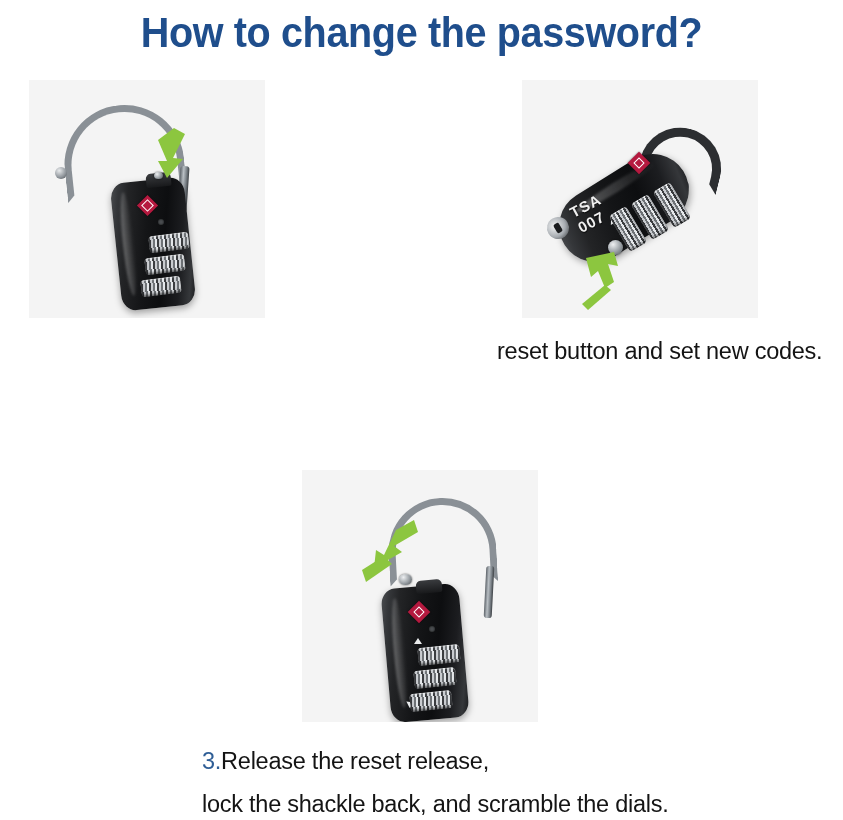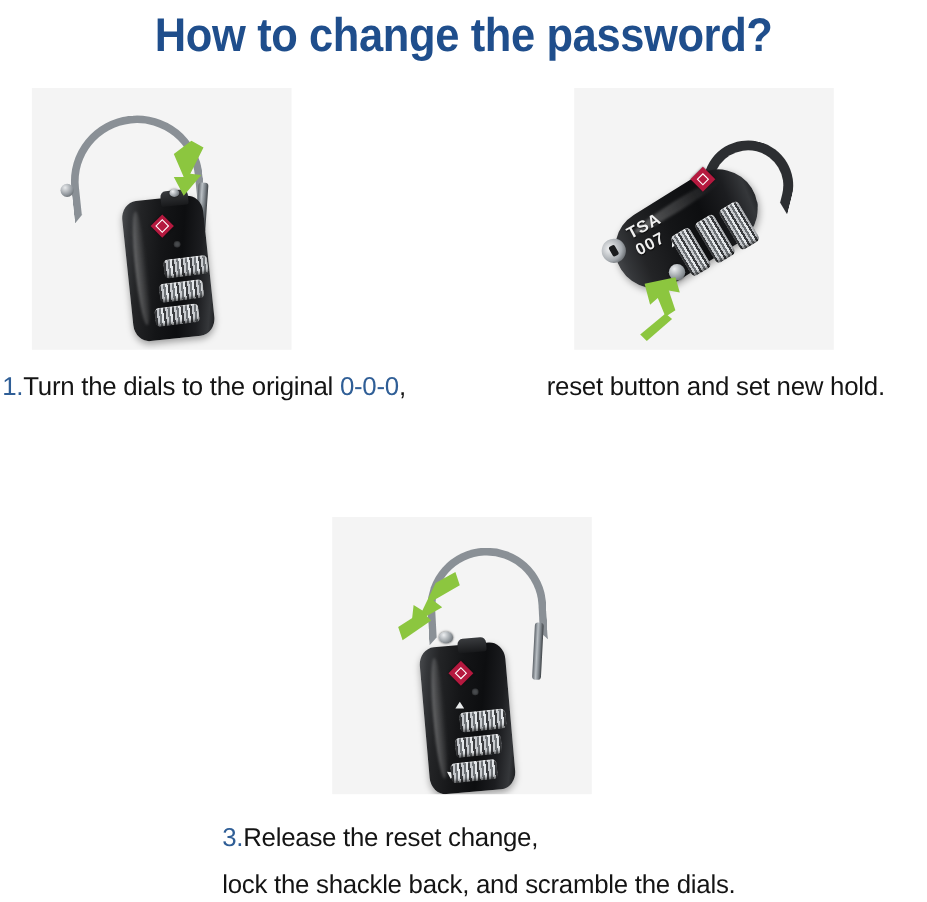--- a/index.html
+++ b/index.html
@@ -275,27 +275,24 @@
     <div class="dial" style="left:108px; top:222px; width:42px; height:18px; transform:rotate(-6deg);"></div>
 
     <svg class="arrow-svg" style="left:60px; top:50px;" width="58" height="62" viewBox="0 0 58 62">
       <polygon points="52,0 56,12 32,26 40,32 12,48 14,30 22,35 34,10" fill="#8CC63F"></polygon>
       <polygon points="22,36 30,44 4,62 0,50" fill="#8CC63F"></polygon>
     </svg>
   </div>
 </div>
 
 <div class="caption" id="cap-1">
-  <span class="cap-line">
-    <span class="num">1.</span><span>Turn the dials to the original </span><span class="hl">0-0-0</span><span>,</span>
-  </span>
 </div>
 
 <div class="caption" id="cap-2">
-  <span class="cap-line">reset button and set new hold.</span>
+  <span class="cap-line">reset button and set new codes.</span>
 </div>
 
 <div class="caption" id="cap-3">
   <span class="cap-line">
-    <span class="num">3.</span><span>Release the reset change,</span>
+    <span class="num">3.</span><span>Release the reset release,</span>
   </span>
   <span class="cap-line">lock the shackle back, and scramble the dials.</span>
 </div>
 
 </body></html>

